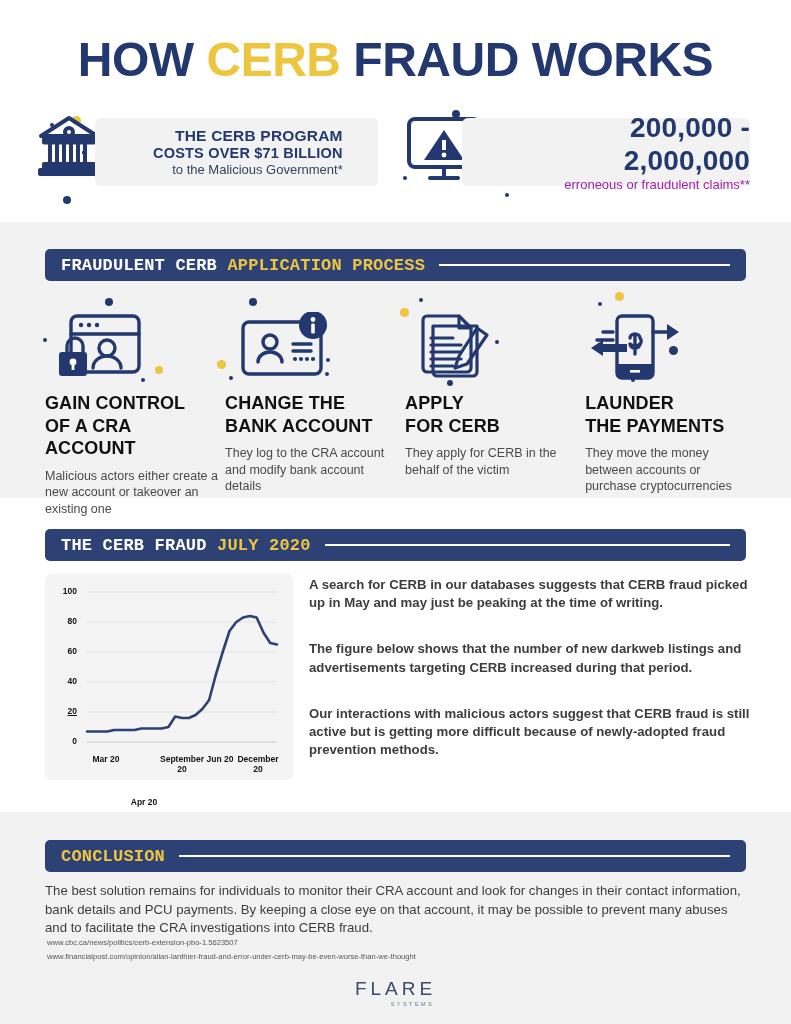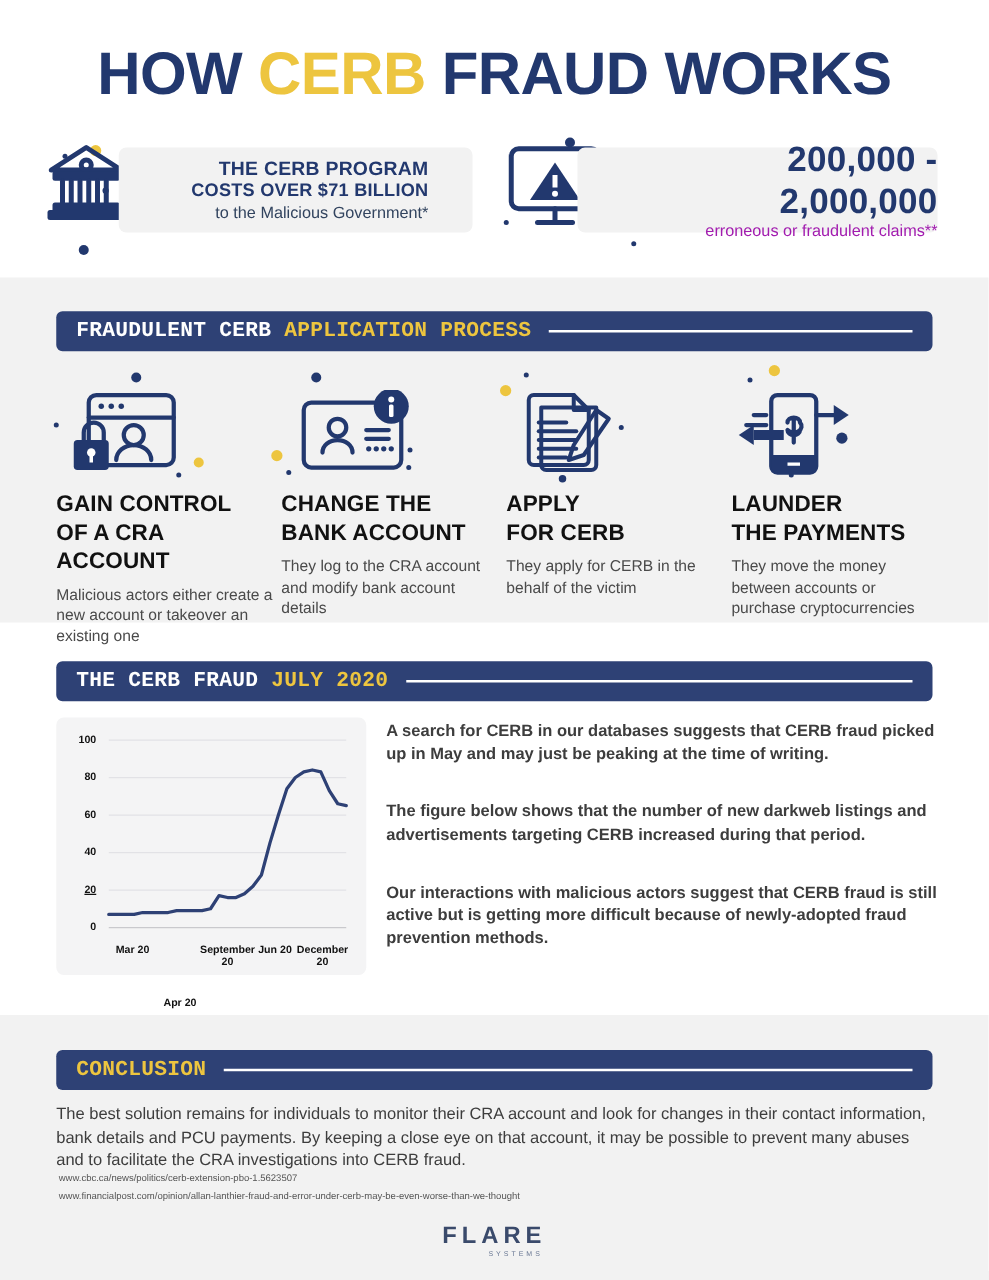--- a/index.html
+++ b/index.html
@@ -96,21 +96,21 @@
   
   .concl-text {
     position: absolute; left: 45px; top: 882px; width: 706px;
     font-size: 13.2px; color: #3d3d3d; line-height: 1.42;
   }
   .refs { position: absolute; left: 47px; top: 936px; width: 706px; }
   .ref { font-size: 7.6px; color: #555; line-height: 1.9; }
 
   .logo { position: absolute; left: 0; top: 978px; width: 791px; text-align: center; }
   .logo-name {
-    font-size: 19px; letter-spacing: 4px; color: #3a4a6b; font-weight: bold;
+    font-size: 19px; letter-spacing: 4px; color: #3a4a6b; font-weight: normal;
   }
   .logo-sub {
     font-size: 5.6px; letter-spacing: 2.4px; color: #6a7894; margin-top: 1px; margin-left: 34px;
   }
 </style>
 </head>
 <body>
 
 <div class="page">
 

